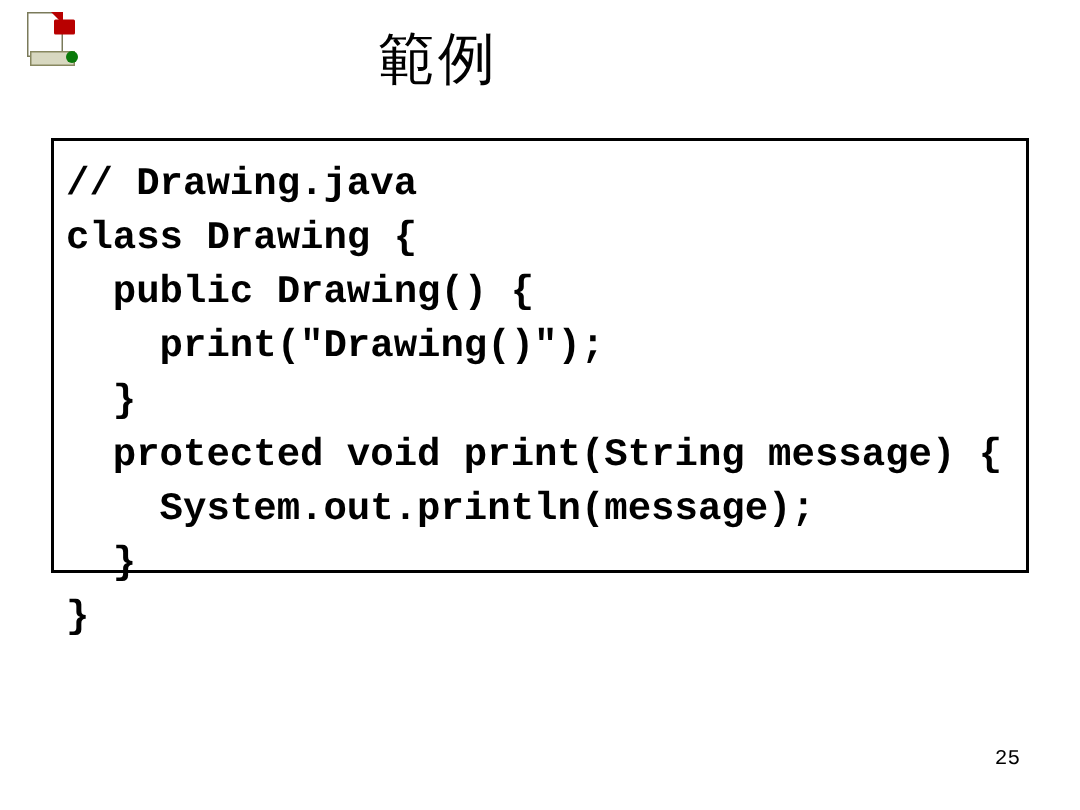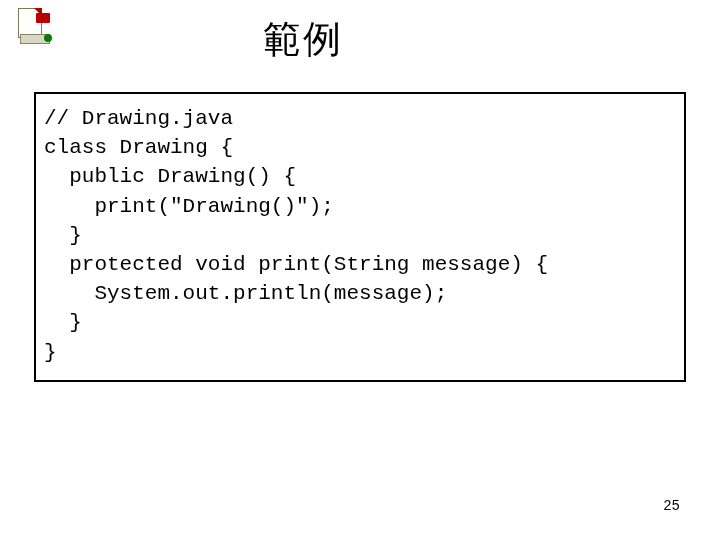--- a/index.html
+++ b/index.html
@@ -48,39 +48,39 @@
 .logo .green-dot {
   position: absolute;
   right: 0; bottom: 2px;
   width: 8px; height: 8px;
   background: #0a7a0a;
   border-radius: 50%;
 }
 .title {
   position: absolute;
   top: 14px;
-  left: 11px;
+  left: 0;
   width: 584px;
   text-align: center;
   font-family: "DFKai-SB", "KaiTi", "STKaiti", serif;
   font-size: 38px;
   letter-spacing: 2px;
   color: #000;
 }
 .code-box {
   position: absolute;
   top: 92px;
   left: 34px;
   width: 652px;
   height: 290px;
   border: 2px solid #000;
   padding: 10px 8px;
   font-family: "Courier New", monospace;
-  font-size: 21px;
-  font-weight: normal;
+  font-size: 26px;
+  font-weight: bold;
   line-height: 1.39;
   color: #000;
   white-space: pre;
 }
 .page-num {
   position: absolute;
   right: 40px;
   bottom: 26px;
   font-family: Liberation Mono, monospace;
   font-size: 14px;

